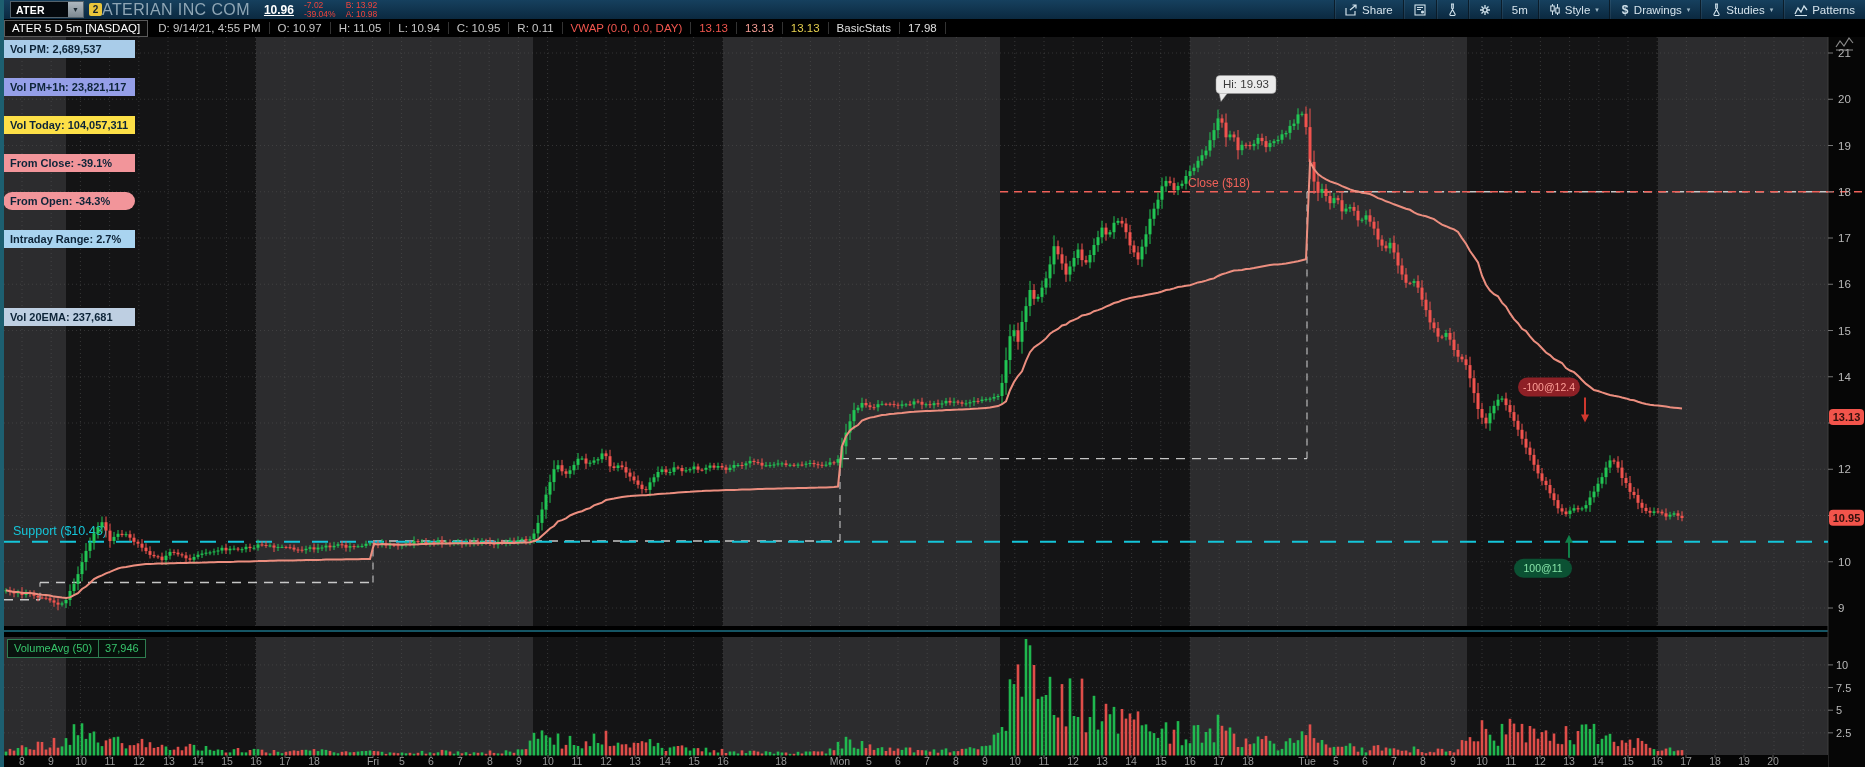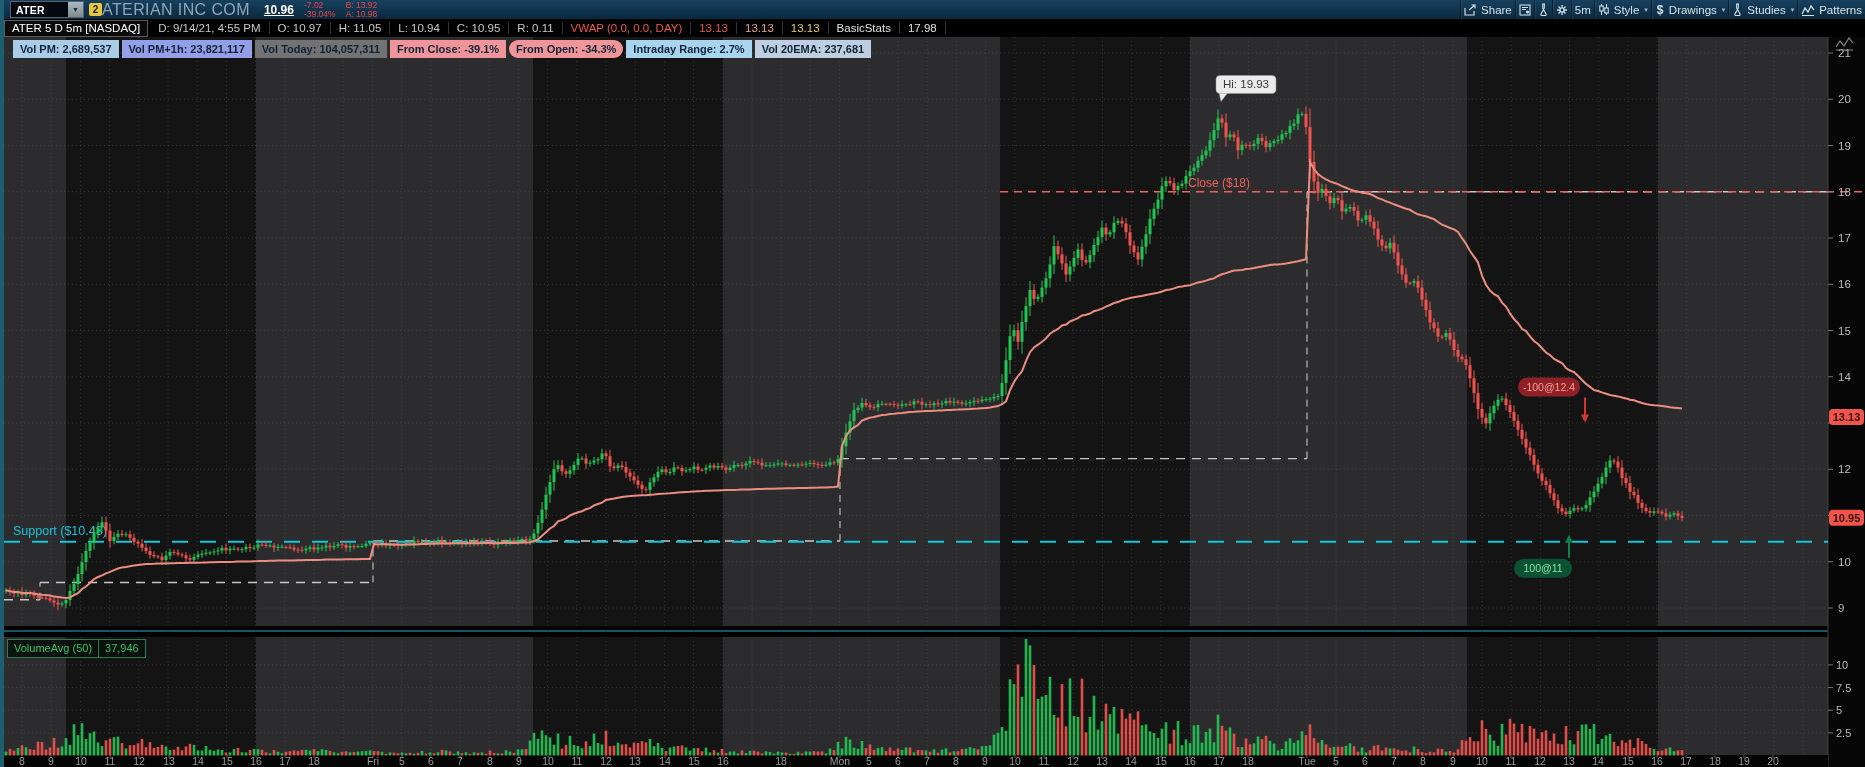--- a/index.html
+++ b/index.html
@@ -9,29 +9,29 @@
   
   .toolbar{position:absolute;left:0;top:0;width:1865px;height:19px;background:linear-gradient(#16405e,#0b2940);display:flex;align-items:center;z-index:30;color:#d5e3ec;font-size:11px;}
   .symbol-combo{display:flex;align-items:center;margin-left:10px;height:15px;background:#05090d;border:1px solid #53626c;}
   .symbol-input{width:52px;color:#fff;font-size:10.5px;font-weight:bold;padding-left:5px;letter-spacing:.3px;}
   .symbol-drop{width:15px;height:15px;background:linear-gradient(#aeb8bf,#7e8a92);color:#1c2a33;font-size:7px;display:flex;align-items:center;justify-content:center;}
   .badge{margin-left:5px;width:13px;height:13px;background:#e9c63b;color:#14202a;font-size:10px;font-weight:bold;display:flex;align-items:center;justify-content:center;border-radius:2px;}
   .company{margin-left:0;color:#8fa6b5;font-size:16px;letter-spacing:.4px;}
   .last-price{margin-left:14px;color:#fff;font-size:12px;font-weight:bold;text-decoration:underline;}
   .stack{margin-left:10px;display:flex;flex-direction:column;justify-content:center;line-height:8.5px;font-size:8.5px;color:#f0443c;}
   .tb-right{margin-left:auto;display:flex;align-items:center;height:19px;}
-  .tb-item{display:flex;align-items:center;gap:4px;padding:0 3px;height:19px;border-left:1px solid rgba(10,25,38,.9);box-shadow:inset 1px 0 0 rgba(255,255,255,.07);font-size:11.5px;color:#d5e3ec;cursor:default;}
+  .tb-item{display:flex;align-items:center;gap:4px;padding:0 10px;height:19px;border-left:1px solid rgba(10,25,38,.9);box-shadow:inset 1px 0 0 rgba(255,255,255,.07);font-size:11.5px;color:#d5e3ec;cursor:default;}
   .tb-item svg{display:block}
   .caret{font-size:7px;color:#9fb6c4;margin-left:1px;}
   
   .chart-header{position:absolute;left:4px;top:19px;width:1861px;height:18px;background:#000;display:flex;align-items:center;z-index:30;font-size:11.5px;}
   .ch-title{color:#fff;font-weight:normal;padding:0 7px;height:15px;line-height:15px;border:1px solid #5a5a5a;background:#0a0a0a;margin-right:2px;}
   .ch-cell{padding:0 8px;height:12px;line-height:12px;border-right:1px solid #333;white-space:nowrap;}
   
-  .chips{position:absolute;left:13px;top:40px;display:flex;gap:3px;z-index:20;}
+  .chips{position:absolute;left:3px;top:40px;display:flex;gap:20px;z-index:20;flex-direction:column;}
   .chip{height:18px;line-height:18px;padding:0 7px;font-size:11px;font-weight:bold;color:#0d2438;white-space:nowrap;}
   
   .vol-label{position:absolute;left:7px;top:639px;display:flex;z-index:20;font-size:11px;color:#37c46b;}
   .vol-label .box{border:1px solid #2e7d50;background:rgba(5,15,9,.85);padding:1px 6px;height:15px;line-height:15px;}
   .vol-label .box+.box{border-left:none;}
   svg.chart{position:absolute;left:0;top:0;z-index:10;}
 </style>
 </head>
 <body>
 
@@ -146,25 +146,25 @@
         <div class="ch-cell" style="color: rgb(245, 157, 148);">13.13</div>
         <div class="ch-cell" style="color: rgb(230, 208, 78);">13.13</div>
         <div class="ch-cell" style="color: rgb(224, 224, 224);">BasicStats</div>
         <div class="ch-cell" style="color: rgb(224, 224, 224);">17.98</div>
       </div>
   </div>
 
   <div class="chips" id="chips">
       <div class="chip" style="background: rgb(169, 204, 233);">Vol PM: 2,689,537</div>
       <div class="chip" style="background: rgb(149, 159, 232);">Vol PM+1h: 23,821,117</div>
-      <div class="chip" style="background: #737373;">Vol Today: 104,057,311</div>
+      <div class="chip" style="background: #fde047;">Vol Today: 104,057,311</div>
       <div class="chip" style="background: rgb(242, 149, 154);">From Close: -39.1%</div>
       <div class="chip" style="background: rgb(242, 149, 154); border-radius: 9px;">From Open: -34.3%</div>
       <div class="chip" style="background: rgb(169, 212, 240);">Intraday Range: 2.7%</div>
-      <div class="chip" style="background: rgb(190, 207, 226);">Vol 20EMA: 237,681</div>
+      <div class="chip" style="background: rgb(190, 207, 226); margin-top: 40px;">Vol 20EMA: 237,681</div>
     </div>
 
   <div class="vol-label">
     <span class="box">VolumeAvg (50)</span>
     <span class="box">37,946</span>
   </div>
 
   <svg class="chart" id="chart" width="1865" height="767" viewBox="0 0 1865 767">
       <rect x="4" y="37" width="1824" height="718.5" fill="#2c2c2e"></rect>
       <rect x="66" y="37" width="190" height="718.5" fill="#141415"></rect>

